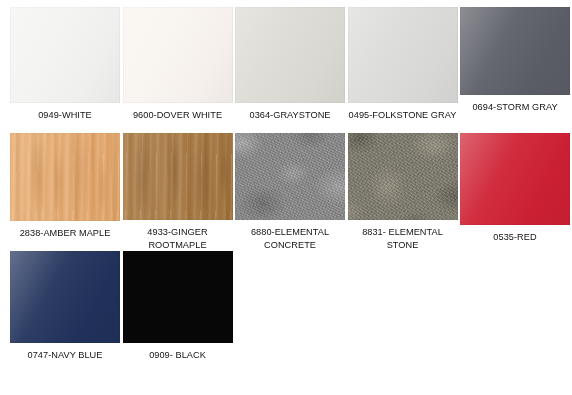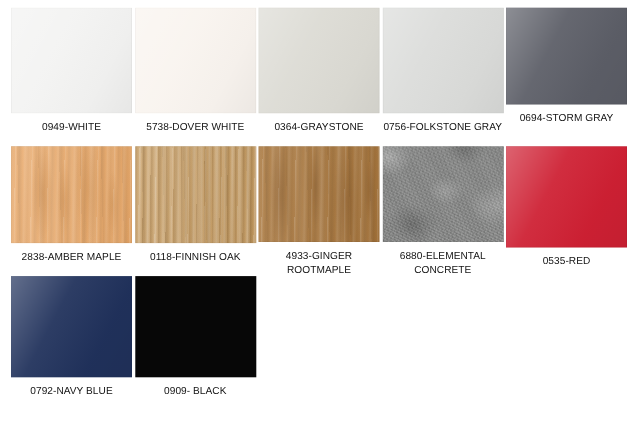--- a/index.html
+++ b/index.html
@@ -212,70 +212,71 @@
 <div class="board">
   <div class="grid">
 
     <div class="cell row1">
       <div class="swatch s-flat s-sheen edge-light" style="background-color: rgb(243, 243, 242);"></div>
       <div class="label">0949-WHITE</div>
     </div>
 
     <div class="cell row1">
       <div class="swatch s-flat s-sheen edge-light" style="background-color: rgb(249, 244, 239);"></div>
-      <div class="label">5738-DOVER WHITE</div>
+      <div class="label">9600-DOVER WHITE</div>
     </div>
 
     <div class="cell row1">
       <div class="swatch s-flat s-sheen edge-light" style="background-color: rgb(220, 219, 212);"></div>
       <div class="label">0364-GRAYSTONE</div>
     </div>
 
     <div class="cell row1">
       <div class="swatch s-flat s-sheen edge-light" style="background-color: rgb(219, 220, 218);"></div>
-      <div class="label">0756-FOLKSTONE GRAY</div>
+      <div class="label">0495-FOLKSTONE GRAY</div>
     </div>
 
 
     <div class="cell row2">
       <div class="swatch s-flat s-sheen edge-light" style="background-color: rgb(92, 94, 103);"></div>
       <div class="label">0694-STORM GRAY</div>
     </div>
 
     <div class="cell row2">
       <div class="swatch wood w-amber edge-light" style="background-color: rgb(233, 168, 104);"></div>
       <div class="label">2838-AMBER MAPLE</div>
     </div>
 
-    <div class="cell row2">
-      <div class="swatch wood w-oak edge-light" style="background-color: rgb(199, 156, 97);"></div>
-      <div class="label">0118-FINNISH OAK</div>
-    </div>
 
     <div class="cell row2">
       <div class="swatch wood w-ginger edge-light" style="background-color: rgb(169, 118, 59);"></div>
       <div class="label">4933-GINGER ROOTMAPLE</div>
     </div>
 
 
     <div class="cell row3">
       <div class="swatch mineral m-concrete edge-light" style="background-color: rgb(135, 136, 135);"></div>
       <div class="label">6880-ELEMENTAL
 CONCRETE</div>
     </div>
 
+    <div class="cell row3">
+      <div class="swatch mineral m-stone edge-light" style="background-color: rgb(127, 123, 109);"></div>
+      <div class="label">8831- ELEMENTAL
+STONE</div>
+    </div>
 
     <div class="cell row3">
       <div class="swatch s-flat s-sheen edge-light" style="background-color: rgb(206, 32, 51);"></div>
       <div class="label">0535-RED</div>
     </div>
 
     <div class="cell row3">
       <div class="swatch s-flat s-sheen edge-light" style="background-color: rgb(32, 49, 91);"></div>
-      <div class="label">0792-NAVY BLUE</div>
+      <div class="label">0747-NAVY BLUE</div>
     </div>
 
     <div class="cell row3">
       <div class="swatch s-flat edge-light" style="background-color: rgb(7, 7, 7);"></div>
       <div class="label">0909- BLACK</div>
     </div>
 
   </div>
 </div>
 

